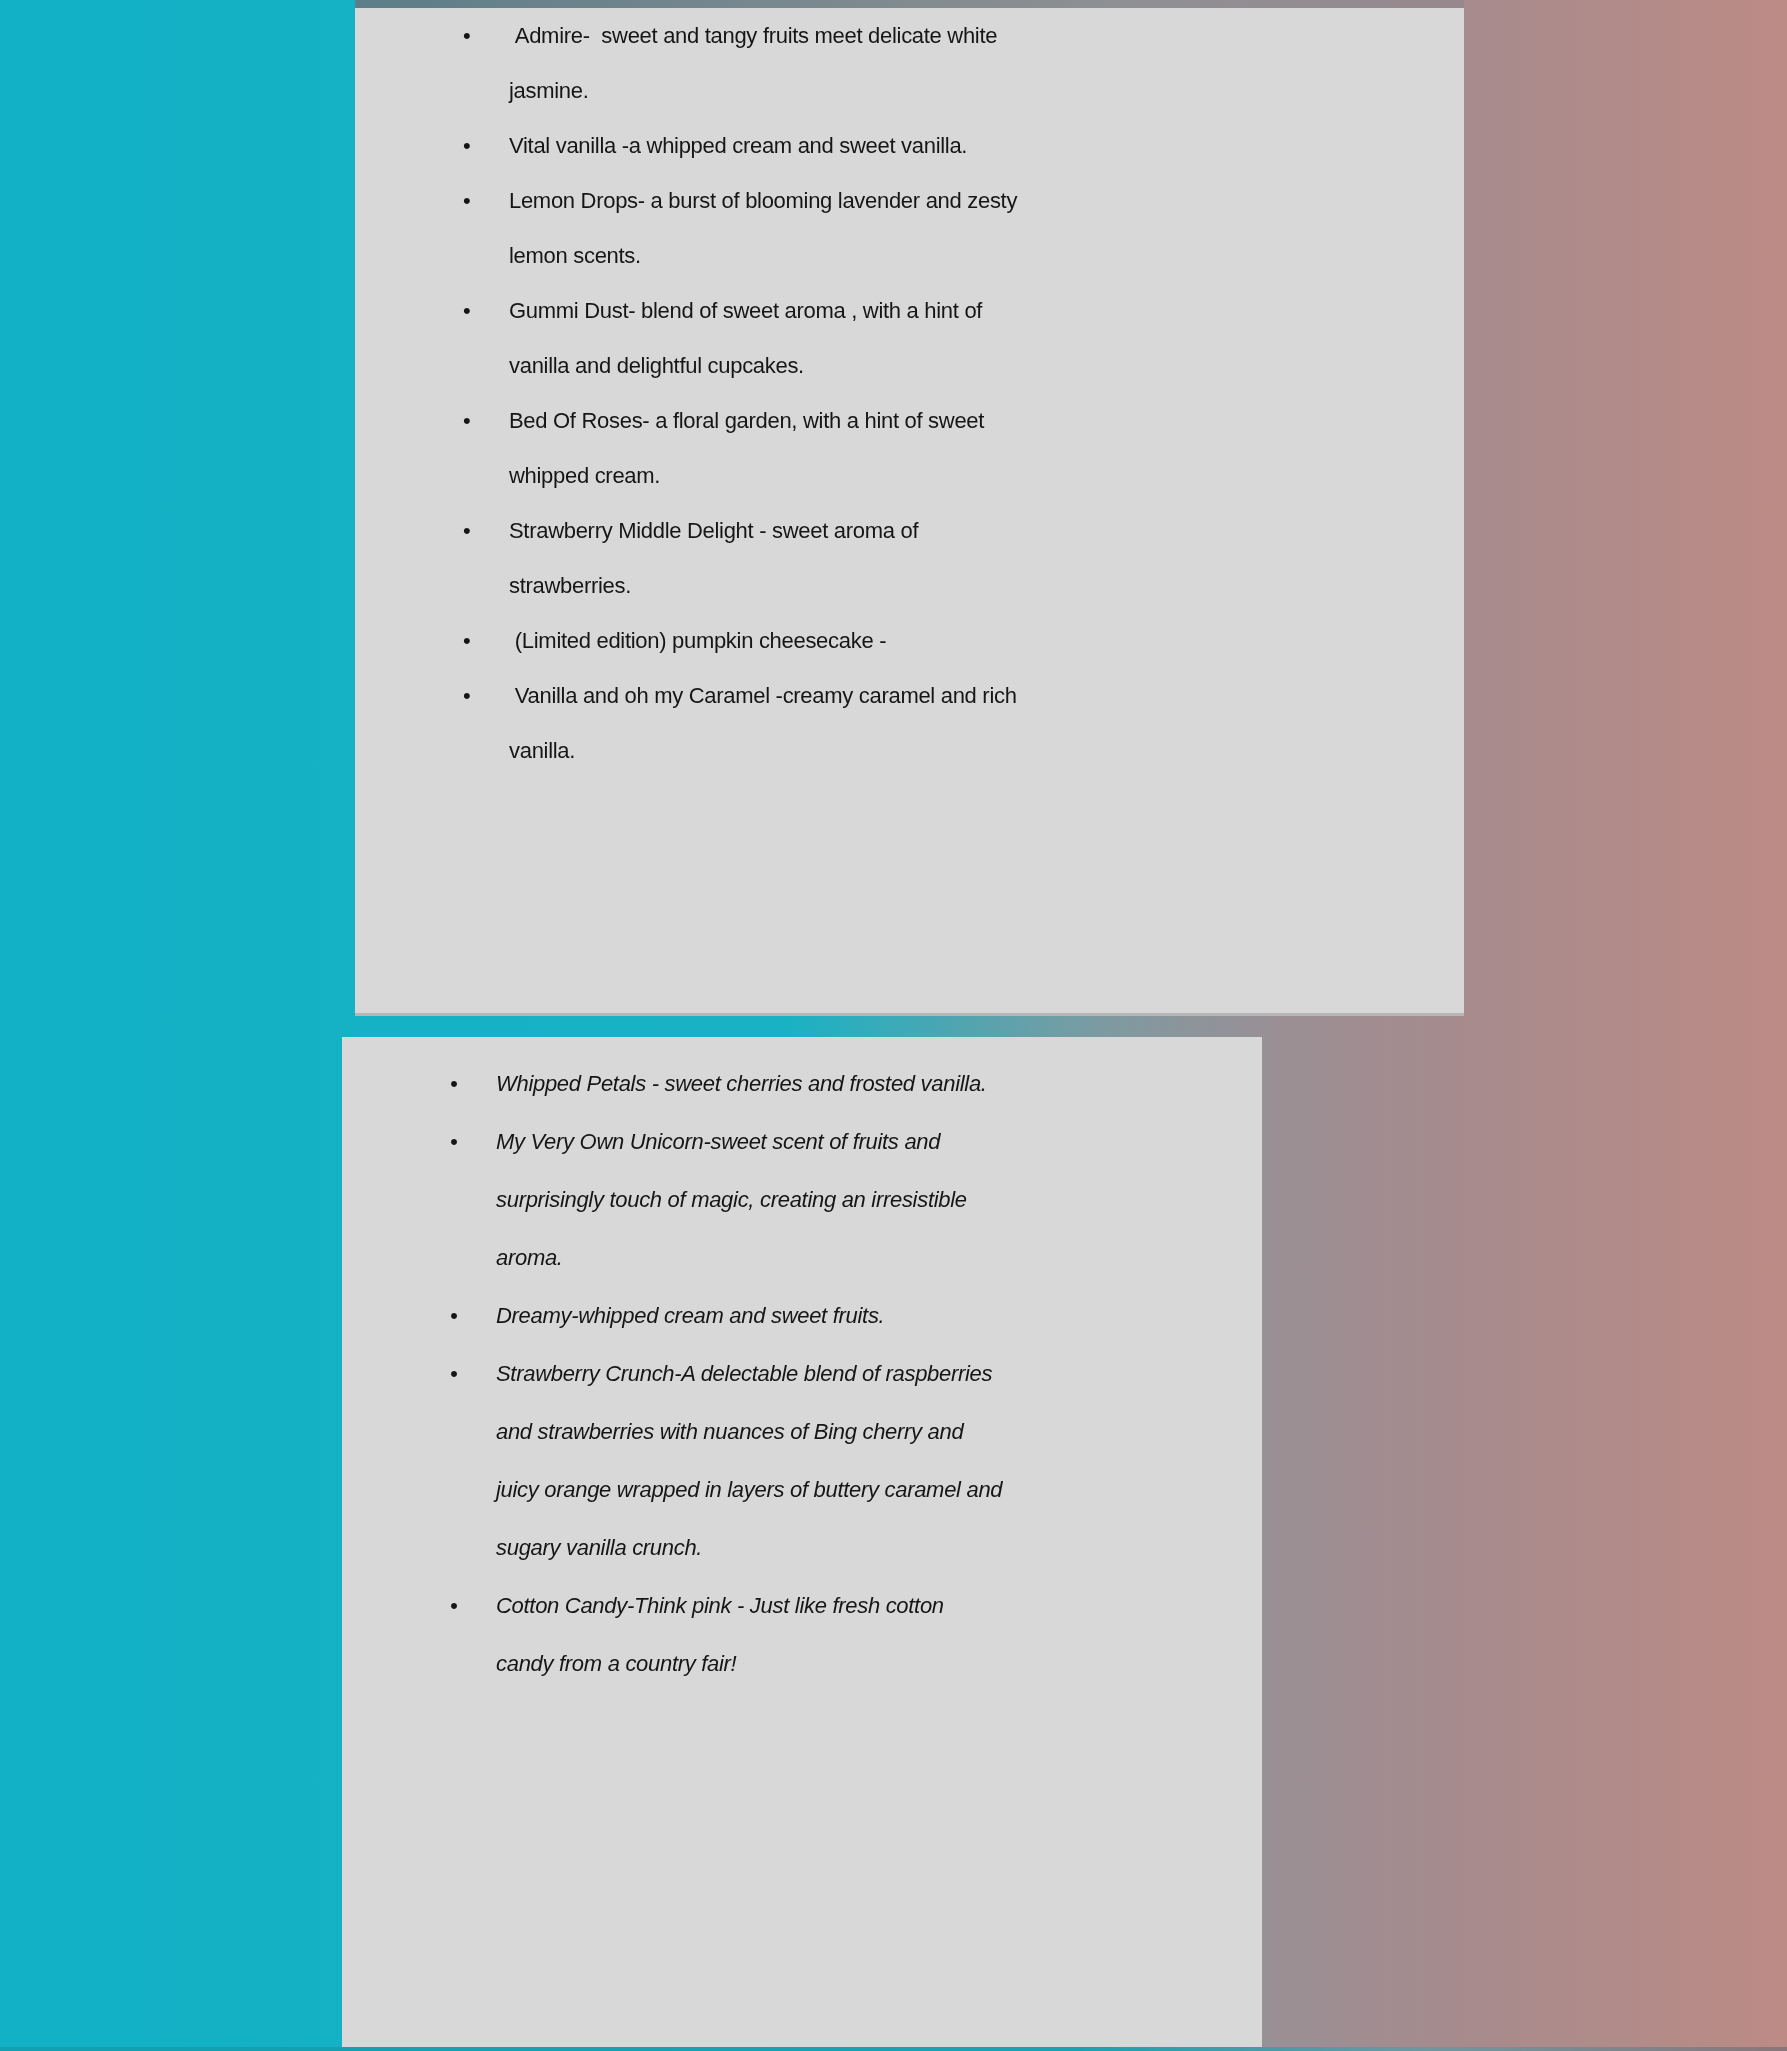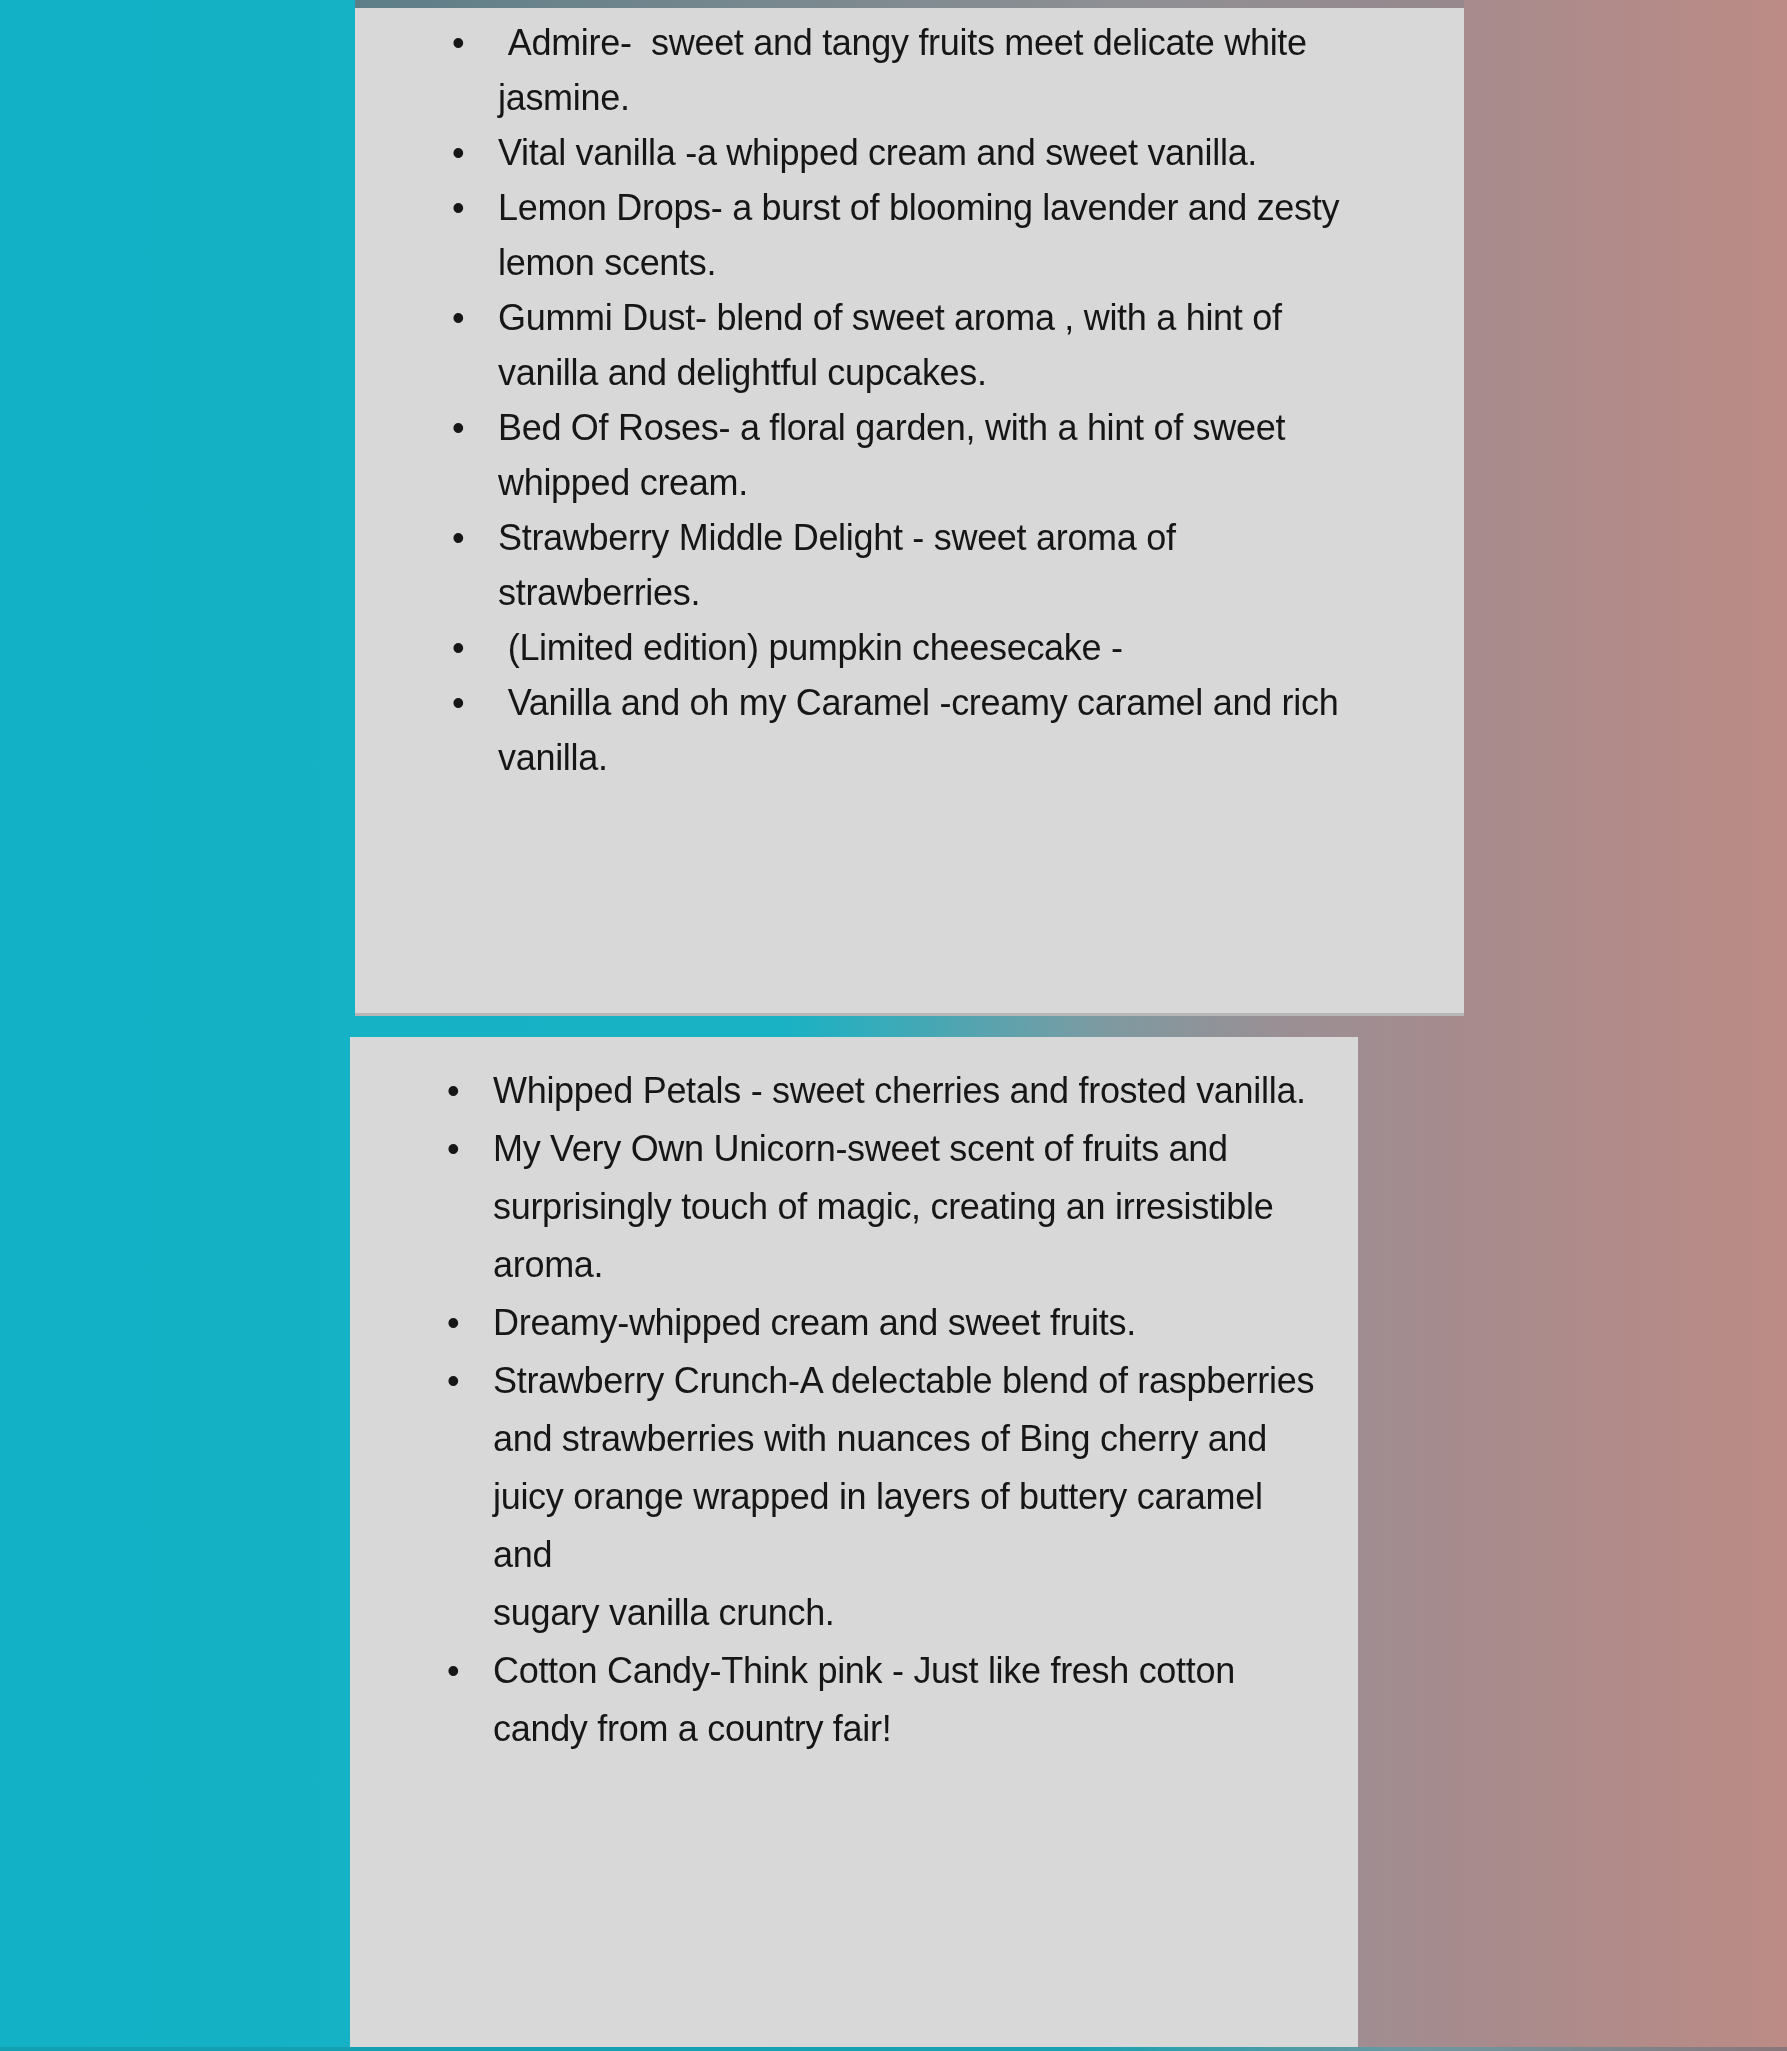--- a/index.html
+++ b/index.html
@@ -20,26 +20,26 @@
     position: absolute;
     background: #d8d8d8;
     color: #161616;
     overflow: hidden;
   }
   .panel-1 {
     left: 355px; top: 8.3px; width: 1109px; height: 1005px;
     border-bottom: 3.7px solid #b7b7b7;
   }
   .panel-2 {
-    left: 350px; top: 1037px; width: 1008px; height: 1010px;
+    left: 342px; top: 1037px; width: 920px; height: 1010px; font-style: italic;
   }
   ul.scent-list {
     list-style: none;
-    margin: 7px; padding: 0;
-    font-size: 36px;
+    margin: 0; padding: 18px;
+    font-size: 22px;
     letter-spacing: -0.3px;
   }
   .panel-1 ul.scent-list { padding-top: 0px; line-height: 55px; }
   .panel-2 ul.scent-list { padding-top: 18.4px; line-height: 58px; }
   ul.scent-list li {
     position: relative;
     padding-left: 136px;
     padding-right: 27.5px;
     white-space: pre-wrap;
   }

